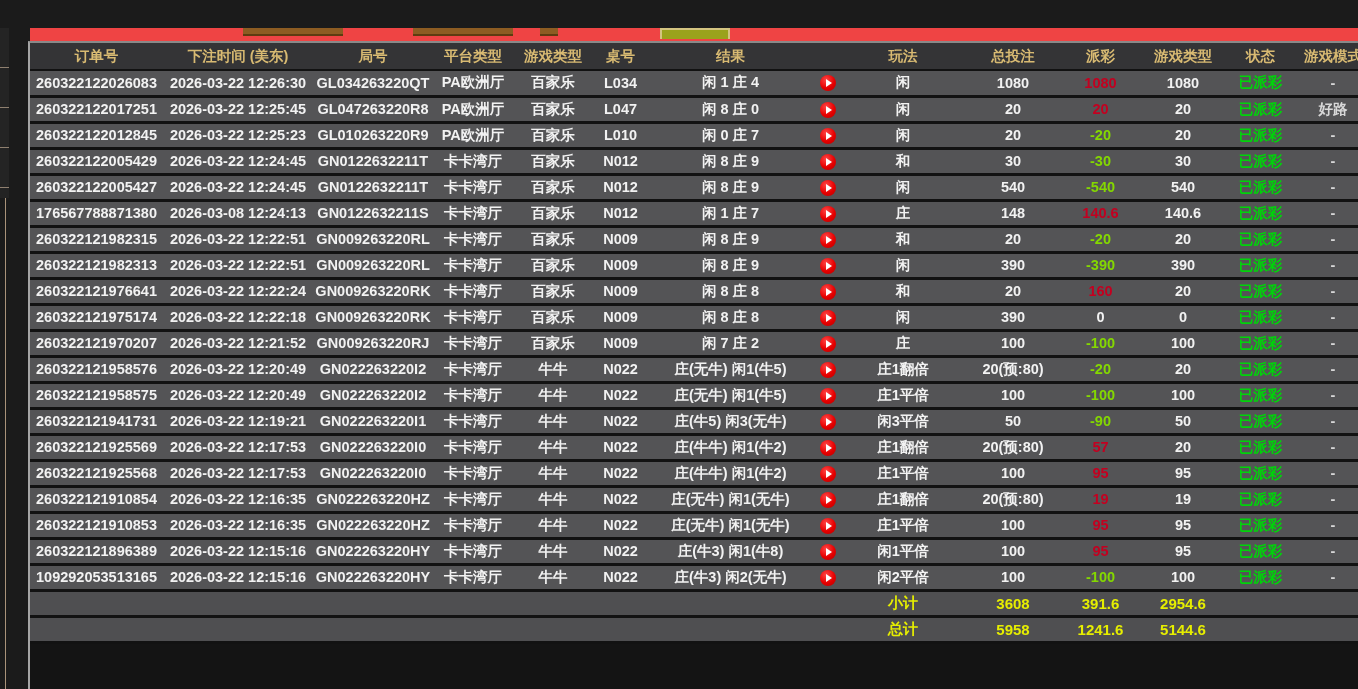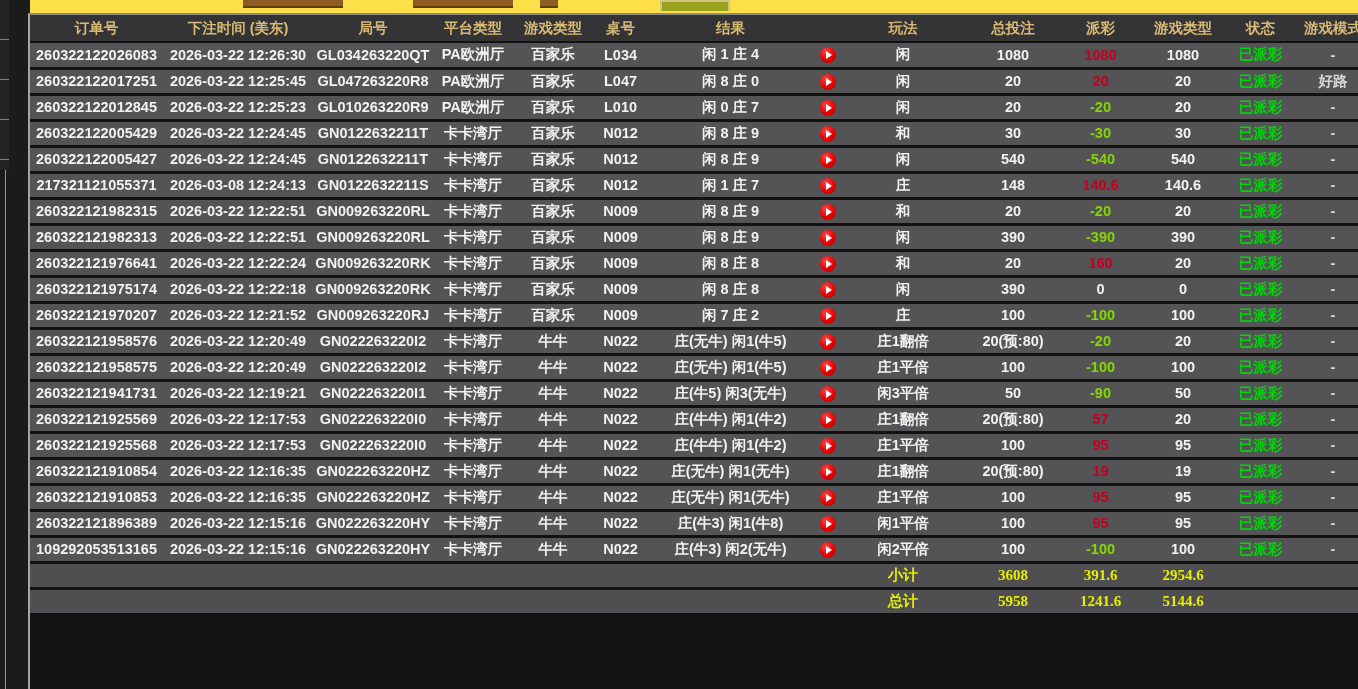--- a/index.html
+++ b/index.html
@@ -1,18 +1,18 @@
 <!DOCTYPE html>
 <html><head>
 <meta charset="utf-8">
 <style>
   * { margin:0; padding:0; box-sizing:border-box; }
   html,body { width:1358px; height:689px; overflow:hidden; background:#1b1b1b;
     font-family:"Liberation Sans", sans-serif; }
-  .screen { position:relative; width:1358px; height:499px; background:#fde047; }
+  .screen { position:relative; width:1358px; height:499px; background:#ef4444;margin-top:28px; }
 
   
   .left-gutter { position:absolute; left:0; top:0; width:30px; height:689px; background:#1b1b1b; }
   .gutter-boxes { position:absolute; left:0; top:0; width:9px; height:170px; background:#232323; }
   .gutter-boxes .gbox { height:40px; border-bottom:1px solid #8f8070; background:#242424; }
   .gutter-line { position:absolute; left:5px; top:170px; width:1px; height:519px; background:#a9937a; }
 
   
   .btn-sliver { position:absolute; top:0; height:8px; background:#8d5c22; border-bottom:2px solid #5e3c10; }
   .btn-sliver.b1 { left:243px; width:100px; }
@@ -28,21 +28,21 @@
   th, td { text-align:center; vertical-align:middle; overflow:hidden; white-space:nowrap; }
   thead th { height:27px; background:#343436; color:#d8ba72; font-size:14.5px; font-weight:700;
     border-bottom:2px solid #121212; }
   tbody td { height:26px; background:#545456; color:#f2f2f2; font-size:14.5px; font-weight:700;
     border-bottom:3px solid #121212; }
   td.neg { color:#84d800; }
   td.pos { color:#c30020; }
   td.status { color:#00d40a; }
   td.mode { color:#d8d8d8; }
   tfoot td { height:26px; background:#4f4f51; color:#e6ee00; font-size:15px; font-weight:700;
-    border-bottom:3px solid #121212;font-family:Liberation Serif, serif; }
+    border-bottom:3px solid #121212; }
   .play-icon { display:inline-block; position:relative; width:16px; height:16px; border-radius:50%;
     background:radial-gradient(circle at 38% 30%, #ff4545 0%, #e60000 55%, #b30000 100%);
     vertical-align:middle; cursor:pointer; }
   .play-icon::after { content:""; position:absolute; left:6px; top:4px;
     border-left:6px solid #ffffff; border-top:4px solid transparent; border-bottom:4px solid transparent; }
 </style>
 </head>
 <body>
 
 <div class="screen">
@@ -173,21 +173,21 @@
             <td>闲 8 庄 9</td>
             <td><span class="play-icon"></span></td>
             <td>闲</td>
             <td>540</td>
             <td class="neg">-540</td>
             <td>540</td>
             <td class="status">已派彩</td>
             <td class="mode">-</td>
           </tr>
           <tr>
-            <td>217321121055371</td>
+            <td>176567788871380</td>
             <td>2026-03-08 12:24:13</td>
             <td>GN0122632211S</td>
             <td>卡卡湾厅</td>
             <td>百家乐</td>
             <td>N012</td>
             <td>闲 1 庄 7</td>
             <td><span class="play-icon"></span></td>
             <td>庄</td>
             <td>148</td>
             <td class="pos">140.6</td>

